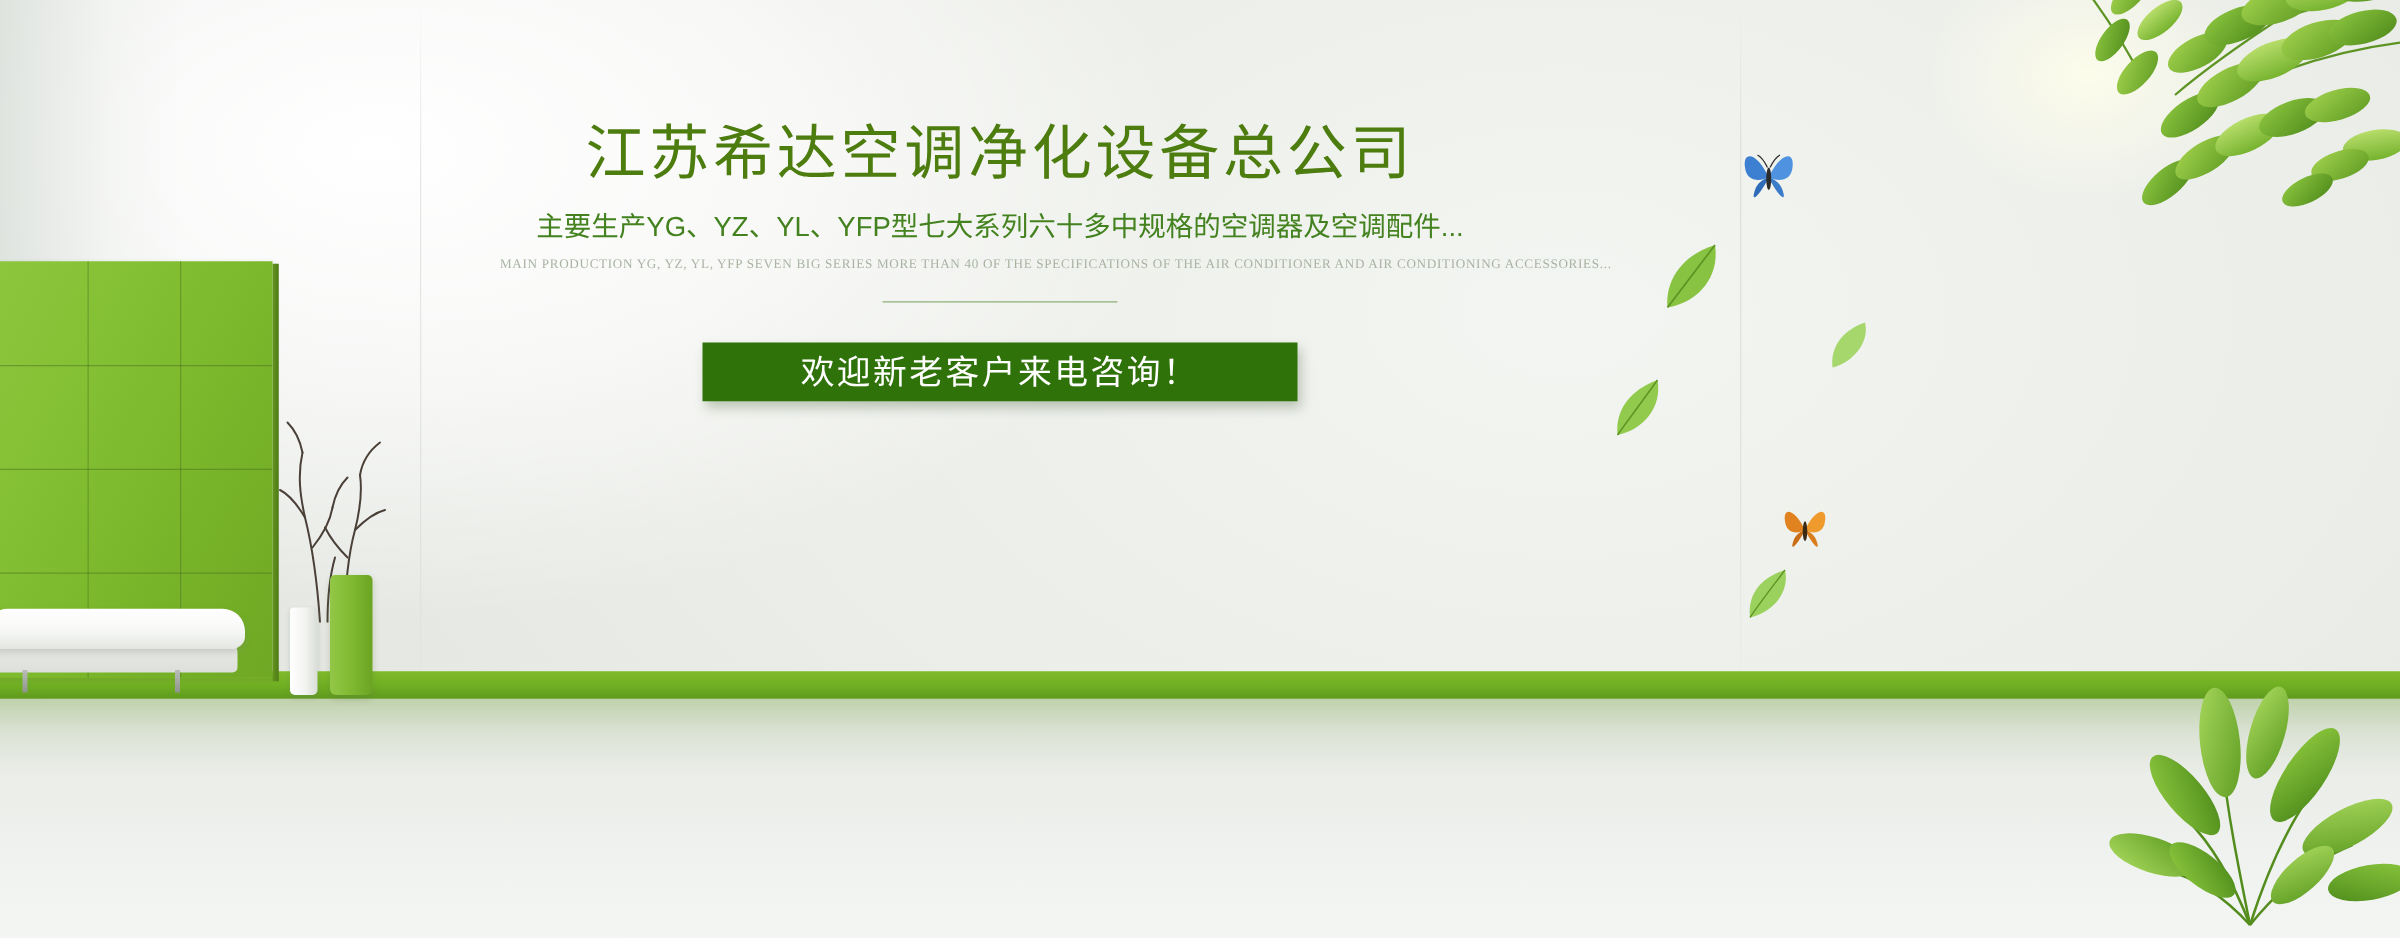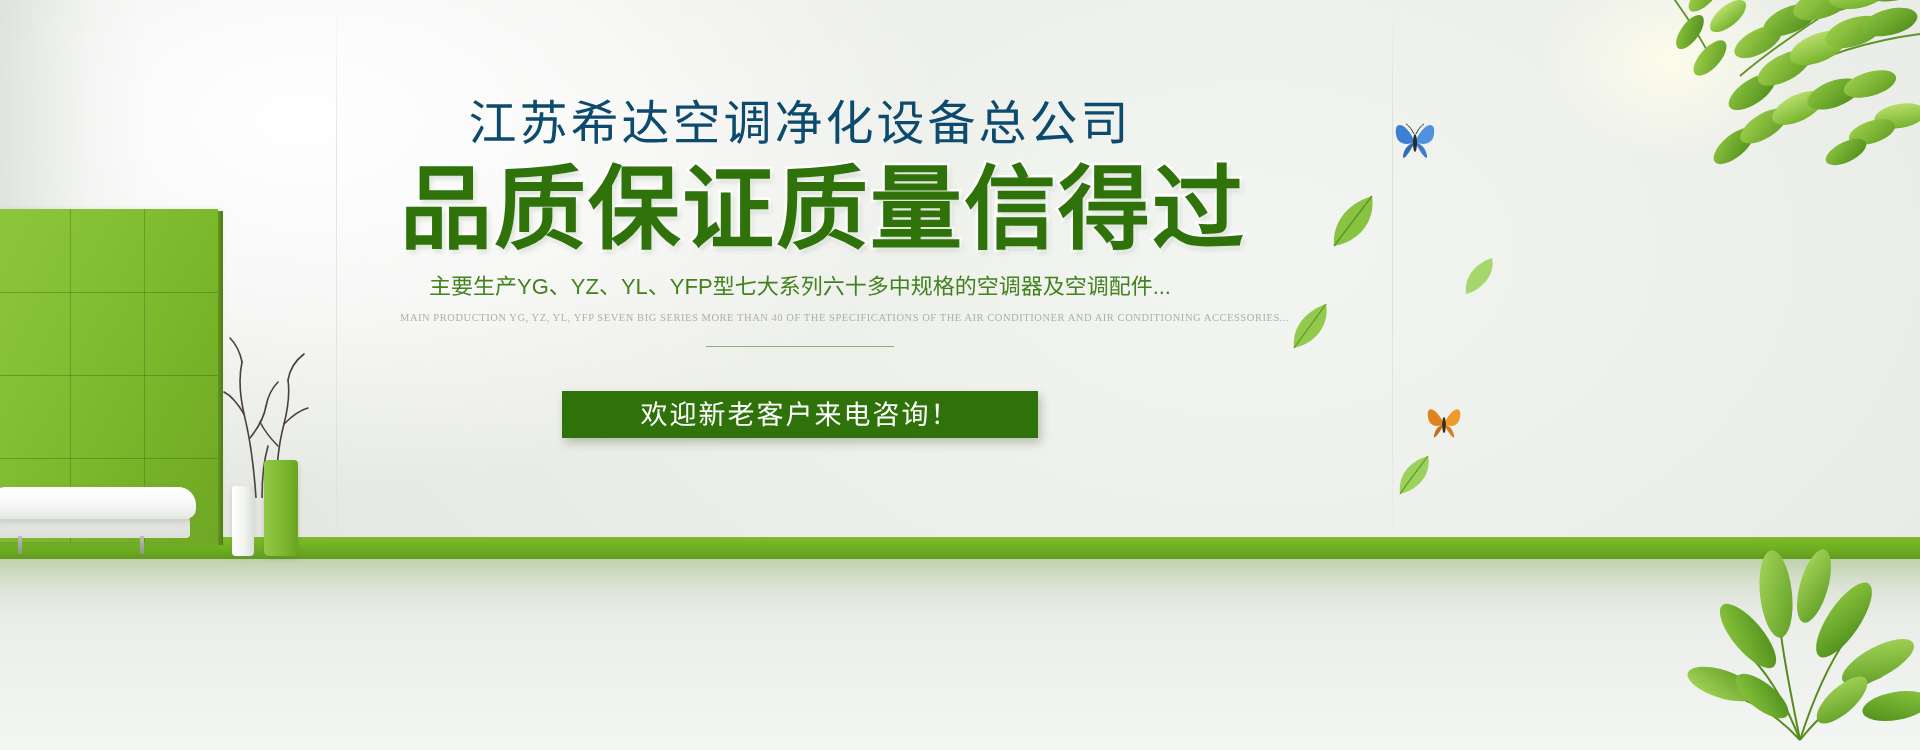--- a/index.html
+++ b/index.html
@@ -199,21 +199,21 @@
     position: absolute;
     left: 400px;
     top: 96px;
     width: 800px;
     text-align: center;
   }
   .subtitle {
     font-size: 48px;
     line-height: 1.18;
     letter-spacing: 3px;
-    color: #0c4a6e;
+    color: #4d7c0f;
     font-weight: 300;
     white-space: nowrap;
   }
   .headline {
     margin-top: 8px;
     font-size: 92px;
     line-height: 1.06;
     letter-spacing: 2px;
     font-weight: 700;
     color: #2e7209;
@@ -242,21 +242,21 @@
     white-space: nowrap;
   }
   .divider {
     margin: 22px auto 0;
     width: 188px;
     height: 1px;
     background: #7da35f;
     opacity: 0.85;
   }
   .cta-wrap {
-    margin-top: 44px;
+    margin-top: 32px;
     display: flex;
     justify-content: center;
     align-items: flex-end;
   }
   .cta {
     display: inline-block;
     width: 476px;
     height: 47px;
     line-height: 47px;
     background: #2f7209;
@@ -436,21 +436,20 @@
       <ellipse cx="224" cy="96" rx="14" ry="38" fill="url(#pl1)" transform="rotate(16 224 96)"></ellipse>
       <ellipse cx="172" cy="206" rx="13" ry="32" fill="url(#pl2)" transform="rotate(-52 172 206)"></ellipse>
       <ellipse cx="252" cy="210" rx="13" ry="32" fill="url(#pl1)" transform="rotate(48 252 210)"></ellipse>
     </g>
   </svg>
 
   <div class="copy">
 
     <div class="subtitle">江苏希达空调净化设备总公司</div>
 
-    <div class="headline">品质保证质量信得过</div>
 
     <div class="desc">主要生产YG、YZ、YL、YFP型七大系列六十多中规格的空调器及空调配件...</div>
 
     <div class="desc-en">MAIN PRODUCTION YG, YZ, YL, YFP SEVEN BIG SERIES MORE THAN 40 OF THE SPECIFICATIONS OF THE AIR CONDITIONER AND AIR CONDITIONING ACCESSORIES...</div>
 
     <div class="divider"></div>
 
     <div class="cta-wrap">
       <button class="cta">欢迎新老客户来电咨询！</button>
     </div>

